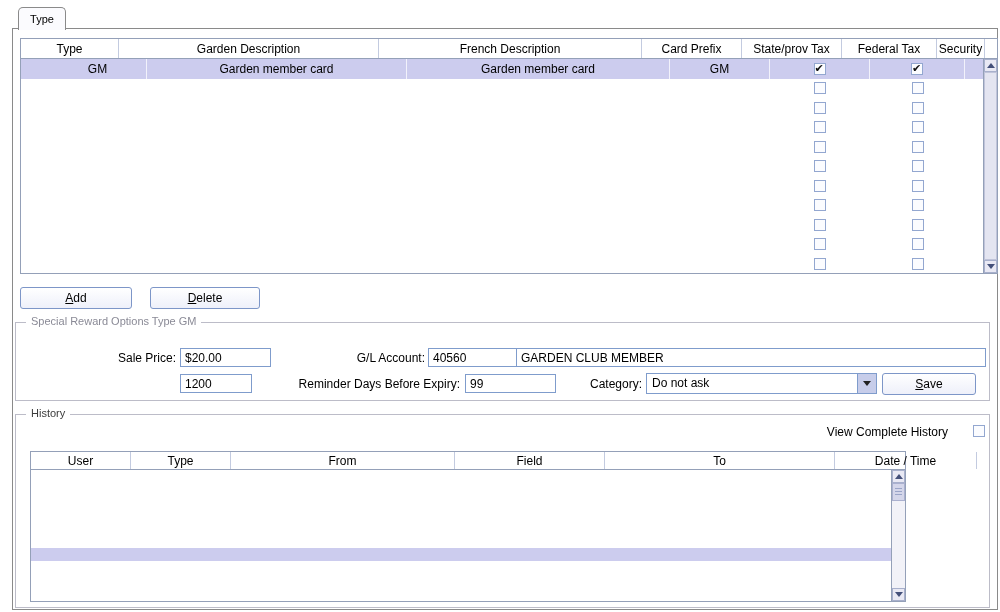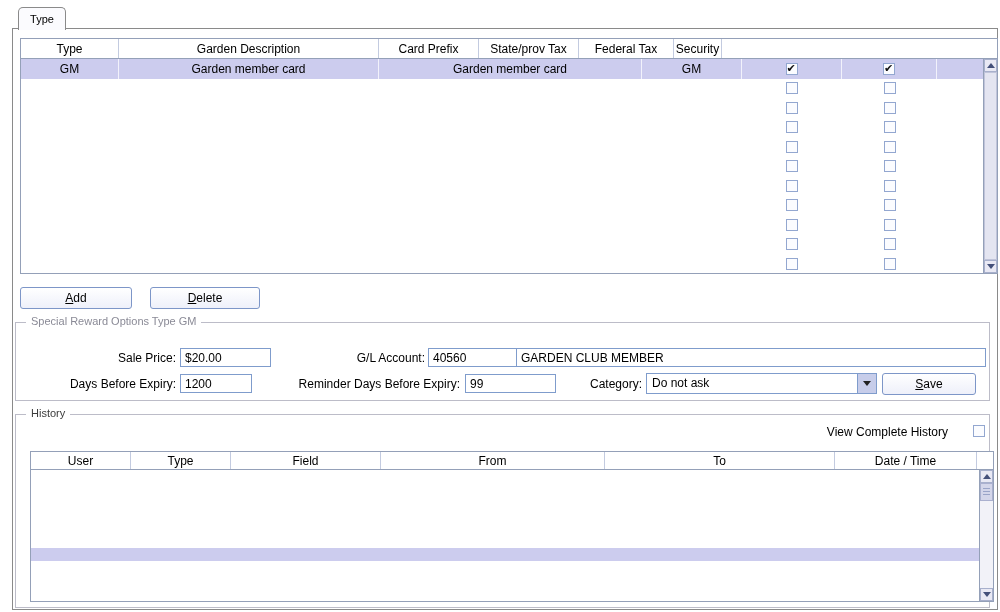--- a/index.html
+++ b/index.html
@@ -23,21 +23,21 @@
 
   
   .t-table { border:1px solid #94a0b8; display:flex; flex-direction:column; background:#fff; }
   .t-header { display:flex; flex:0 0 20px; height:20px; border-bottom:1px solid #94a0b8; background:#fff; }
   .hcell {
     display:flex; align-items:center; justify-content:center;
     border-right:1px solid #c3cbe0; font-size:12px; overflow:hidden; white-space:nowrap;
   }
   .t-body-wrap { flex:1; display:flex; min-height:0; }
   .t-body { flex:1; position:relative; overflow:hidden; }
-  .trow { display:flex; height:19.5px; }
+  .trow { display:flex; height:19.5px;padding-left:28px; }
   .trow.selected { background:#ccccee; }
   .tcell { display:flex; align-items:center; justify-content:center; font-size:12px; overflow:hidden; white-space:nowrap; }
   .trow.selected .tcell { border-right:1px solid rgba(255,255,255,0.75); }
   .trow.selected .tcell:last-child { border-right:none; }
 
   
   .cb {
     width:12px; height:12px; border:1px solid #93a7d0; background:#fbfcff;
     display:inline-block; position:relative;
   }
@@ -102,37 +102,38 @@
   #lbl-cat  { left:545px; top:52px; width:81px; }
 
   .dropdown { position:absolute; left:630px; top:50px; width:231px; height:21px; border:1px solid #7f9ccc; background:#fff; display:flex; }
   .dd-text { flex:1; line-height:19px; padding-left:5px; overflow:hidden; white-space:nowrap; }
   .dd-btn { flex:0 0 19px; background:#c7cdea; border-left:1px solid #7f9ccc; display:flex; align-items:center; justify-content:center; }
   .dd-btn::after { content:""; width:0; height:0; border-left:4px solid transparent; border-right:4px solid transparent; border-top:5px solid #222; }
 
   
   .vch-label { position:absolute; top:9px; left:620px; width:312px; height:16px; line-height:16px; text-align:right; font-size:12px; }
   #vch-box { position:absolute; top:10px; right:4px; }
-  .h-table { position:absolute; left:14px; top:36px; width:964px; height:151px; }
+  .h-table { position:absolute; left:14px; top:36px; width:876px; height:151px; }
   .h-table .t-header { flex:0 0 18px; height:18px; }
   .h-strip { position:absolute; left:0; right:0; top:78px; height:13px; background:#ccccee; }
 </style>
 </head>
 <body>
 
 <div class="tab">
   <span>Type</span>
 </div>
 
 <div class="main-panel">
 
   <div class="t-table type-table">
     <div class="t-header" id="type-header">
         <div class="hcell" style="flex: 0 0 98px;">Type</div>
         <div class="hcell" style="flex: 0 0 260px;">Garden Description</div>
+        <div class="hcell" style="flex: 0 0 263px;">French Description</div>
         <div class="hcell" style="flex: 0 0 100px;">Card Prefix</div>
         <div class="hcell" style="flex: 0 0 100px;">State/prov Tax</div>
         <div class="hcell" style="flex: 0 0 95px;">Federal Tax</div>
         <div class="hcell" style="flex: 0 0 48px;">Security</div>
       </div>
     <div class="t-body-wrap">
       <div class="t-body" id="type-body">
           <div class="trow selected">
             <div class="tcell" style="flex: 0 0 98px;">GM</div>
             <div class="tcell" style="flex: 0 0 260px;">Garden member card</div>
@@ -295,21 +296,20 @@
   <div class="group options-group">
     <div class="legend gray">Special Reward Options Type GM</div>
 
     <div class="label" id="lbl-sale">Sale Price:</div>
     <input class="field right" id="fld-sale" value="$20.00" style="">
 
     <div class="label" id="lbl-gl">G/L Account:</div>
     <input class="field right" id="fld-gl" value="40560" style="">
     <input class="field" id="fld-gldesc" value="GARDEN CLUB MEMBER" style="">
 
-    <div class="label" id="lbl-days">Days Before Expiry:</div>
     <input class="field right" id="fld-days" value="1200" style="">
 
     <div class="label" id="lbl-rem">Reminder Days Before Expiry:</div>
     <input class="field right" id="fld-rem" value="99" style="">
 
     <div class="label" id="lbl-cat">Category:</div>
     <div class="dropdown">
       <div class="dd-text">Do not ask</div>
       <div class="dd-btn"></div>
     </div>
@@ -322,22 +322,22 @@
   <div class="group history-group">
     <div class="legend dark">History</div>
 
     <div class="vch-label">View Complete History</div>
     <span class="cb" id="vch-box"></span>
 
     <div class="t-table h-table">
       <div class="t-header" id="history-header">
           <div class="hcell" style="flex: 0 0 100px;">User</div>
           <div class="hcell" style="flex: 0 0 100px;">Type</div>
+          <div class="hcell" style="flex: 0 0 224px;">From</div>
           <div class="hcell" style="flex: 0 0 150px;">Field</div>
-          <div class="hcell" style="flex: 0 0 224px;">From</div>
           <div class="hcell" style="flex: 0 0 230px;">To</div>
           <div class="hcell" style="flex: 0 0 142px;">Date / Time</div>
         </div>
       <div class="t-body-wrap">
         <div class="t-body">
           <div class="h-strip"></div>
         </div>
         <div class="vscroll">
           <div class="sbtn up"></div>
           <div class="sthumb grip"></div>

